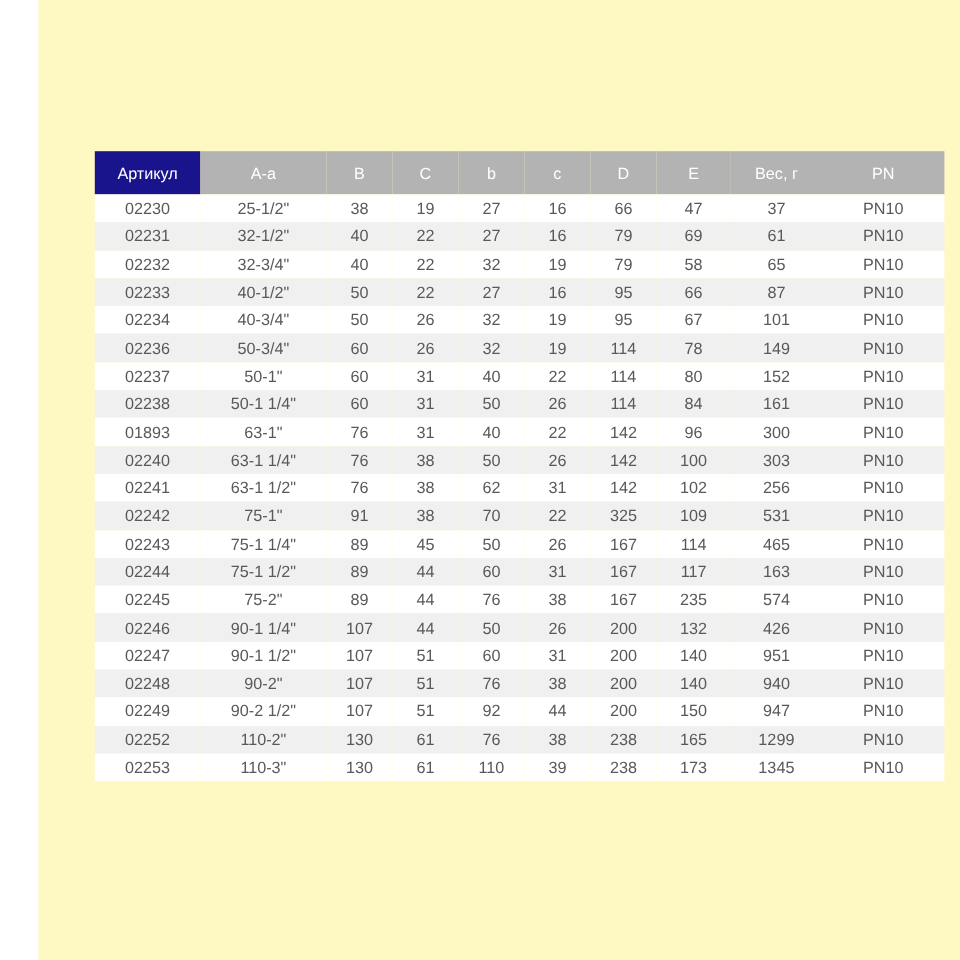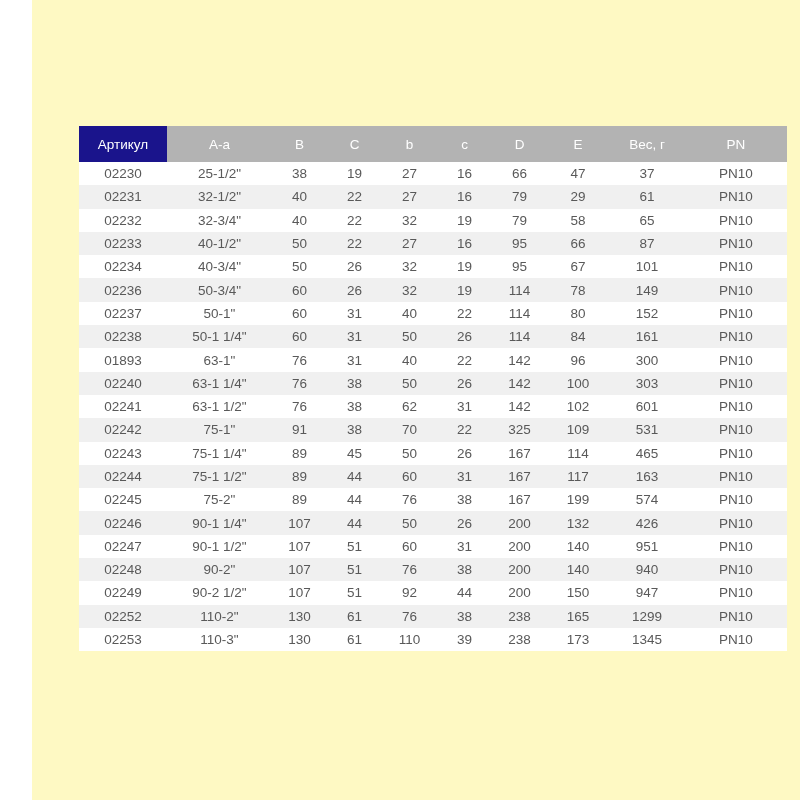--- a/index.html
+++ b/index.html
@@ -110,21 +110,21 @@
           <td>PN10</td>
         </tr>
         <tr>
           <td>02231</td>
           <td>32-1/2"</td>
           <td>40</td>
           <td>22</td>
           <td>27</td>
           <td>16</td>
           <td>79</td>
-          <td>29</td>
+          <td>69</td>
           <td>61</td>
           <td>PN10</td>
         </tr>
         <tr>
           <td>02232</td>
           <td>32-3/4"</td>
           <td>40</td>
           <td>22</td>
           <td>32</td>
           <td>19</td>
@@ -219,21 +219,21 @@
         </tr>
         <tr>
           <td>02241</td>
           <td>63-1 1/2"</td>
           <td>76</td>
           <td>38</td>
           <td>62</td>
           <td>31</td>
           <td>142</td>
           <td>102</td>
-          <td>601</td>
+          <td>256</td>
           <td>PN10</td>
         </tr>
         <tr>
           <td>02242</td>
           <td>75-1"</td>
           <td>91</td>
           <td>38</td>
           <td>70</td>
           <td>22</td>
           <td>325</td>
@@ -266,21 +266,21 @@
           <td>PN10</td>
         </tr>
         <tr>
           <td>02245</td>
           <td>75-2"</td>
           <td>89</td>
           <td>44</td>
           <td>76</td>
           <td>38</td>
           <td>167</td>
-          <td>199</td>
+          <td>235</td>
           <td>574</td>
           <td>PN10</td>
         </tr>
         <tr>
           <td>02246</td>
           <td>90-1 1/4"</td>
           <td>107</td>
           <td>44</td>
           <td>50</td>
           <td>26</td>

